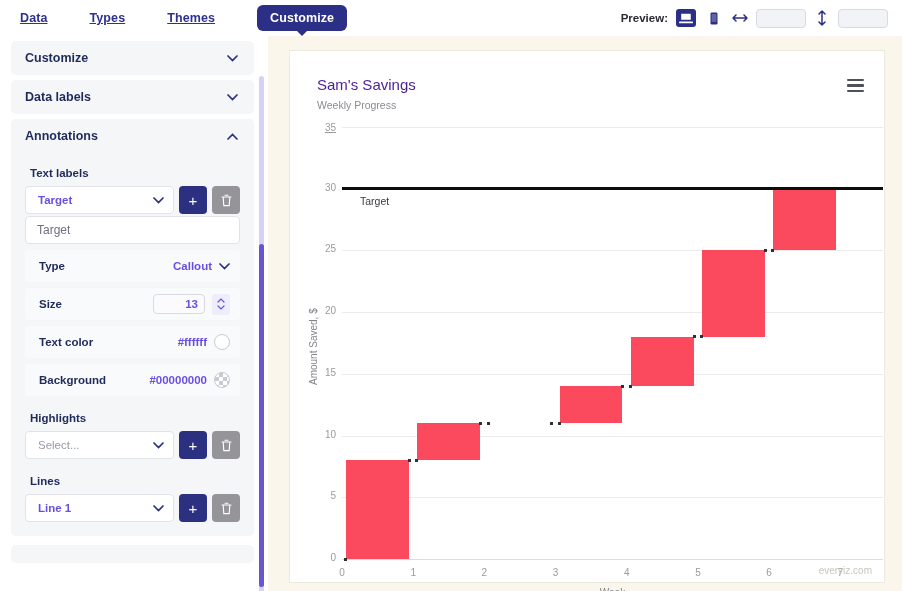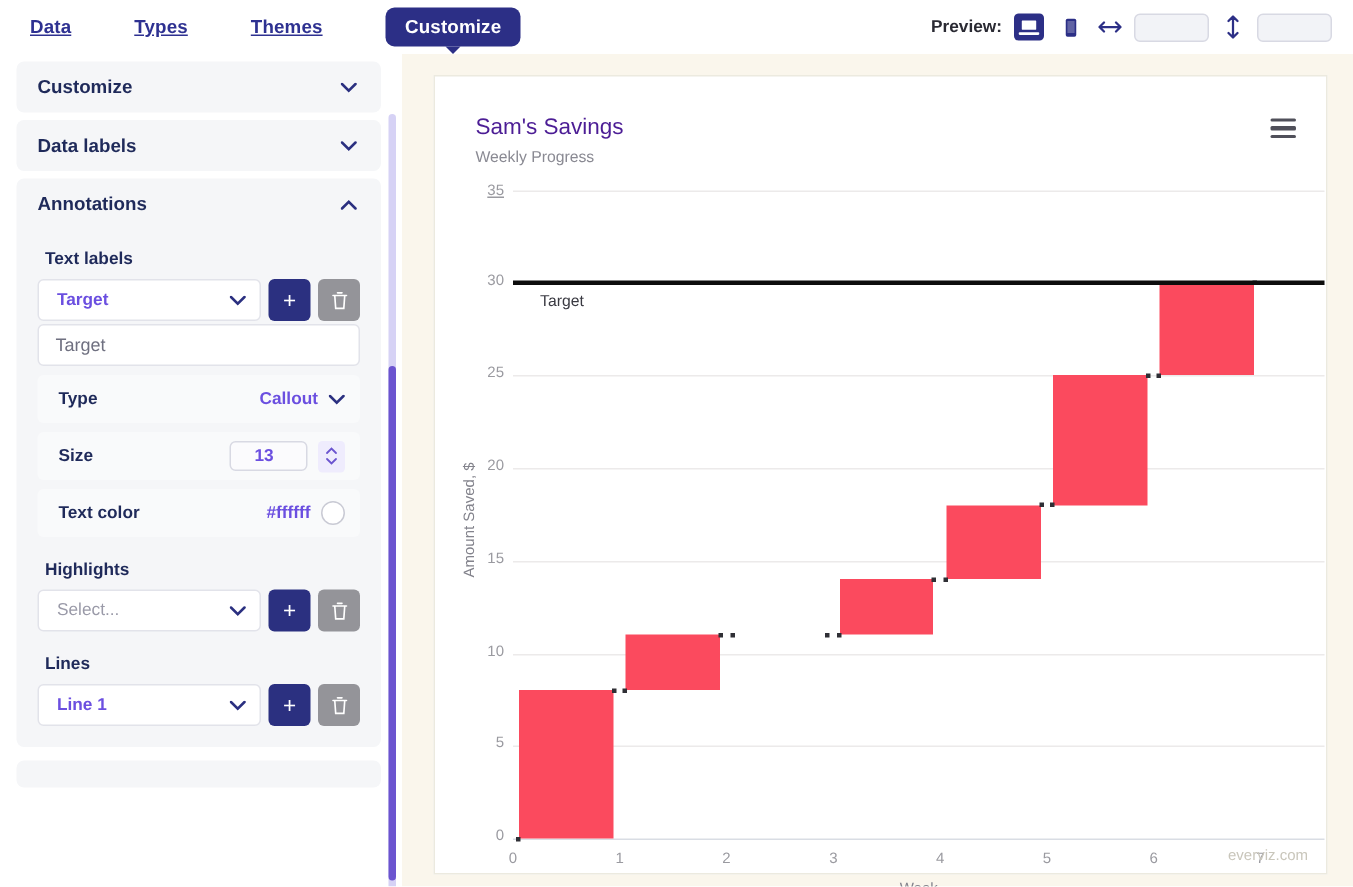--- a/index.html
+++ b/index.html
@@ -100,21 +100,21 @@
   .prop-row {
     height: 32px; background: #f9fafb; border-radius: 4px;
     display: flex; align-items: center; justify-content: space-between;
     padding: 0 10px 0 14px; margin-top: 6px;
   }
   .prop-name { font-size: 11.5px; font-weight: bold; color: #1f2a5a; }
   .prop-right { display: flex; align-items: center; gap: 7px; }
   .prop-val { font-size: 11.5px; font-weight: bold; color: #6b4fe0; }
   .num-input {
     width: 52px; height: 20px; border: 1px solid #d8d9e3; border-radius: 4px;
-    background: #fbfbfd; text-align: center; padding-right: 6px;
+    background: #fbfbfd; text-align: right; padding-right: 6px;
     font-size: 11.5px; font-weight: bold; color: #6b4fe0;
     font-family: "Liberation Sans", sans-serif;
   }
   .stepper {
     width: 18px; height: 21px; background: #efecfd; border-radius: 3px;
     display: flex; flex-direction: column; align-items: center;
     justify-content: center; gap: 2px; cursor: pointer;
   }
   .swatch-white {
     width: 16px; height: 16px; border-radius: 50%;
@@ -301,20 +301,27 @@
         </div>
 
         <div class="prop-row">
           <span class="prop-name">Text color</span>
           <div class="prop-right">
             <span class="prop-val">#ffffff</span>
             <div class="swatch-white"></div>
           </div>
         </div>
 
+        <div class="prop-row">
+          <span class="prop-name">Background</span>
+          <div class="prop-right">
+            <span class="prop-val">#00000000</span>
+            <div class="swatch-trans"></div>
+          </div>
+        </div>
 
         <div class="sec-label" style="margin-top:16px">Highlights</div>
         <div class="row-select">
           <div class="select-box">
             <span class="select-val placeholder">Select...</span>
             <svg class="chev" viewBox="0 0 11 7">
               <path d="M1 1l4.5 4.5L10 1" stroke="#2b3080" stroke-width="1.7" fill="none" stroke-linecap="round"></path>
             </svg>
           </div>
           <div class="sq-btn add">+</div>

